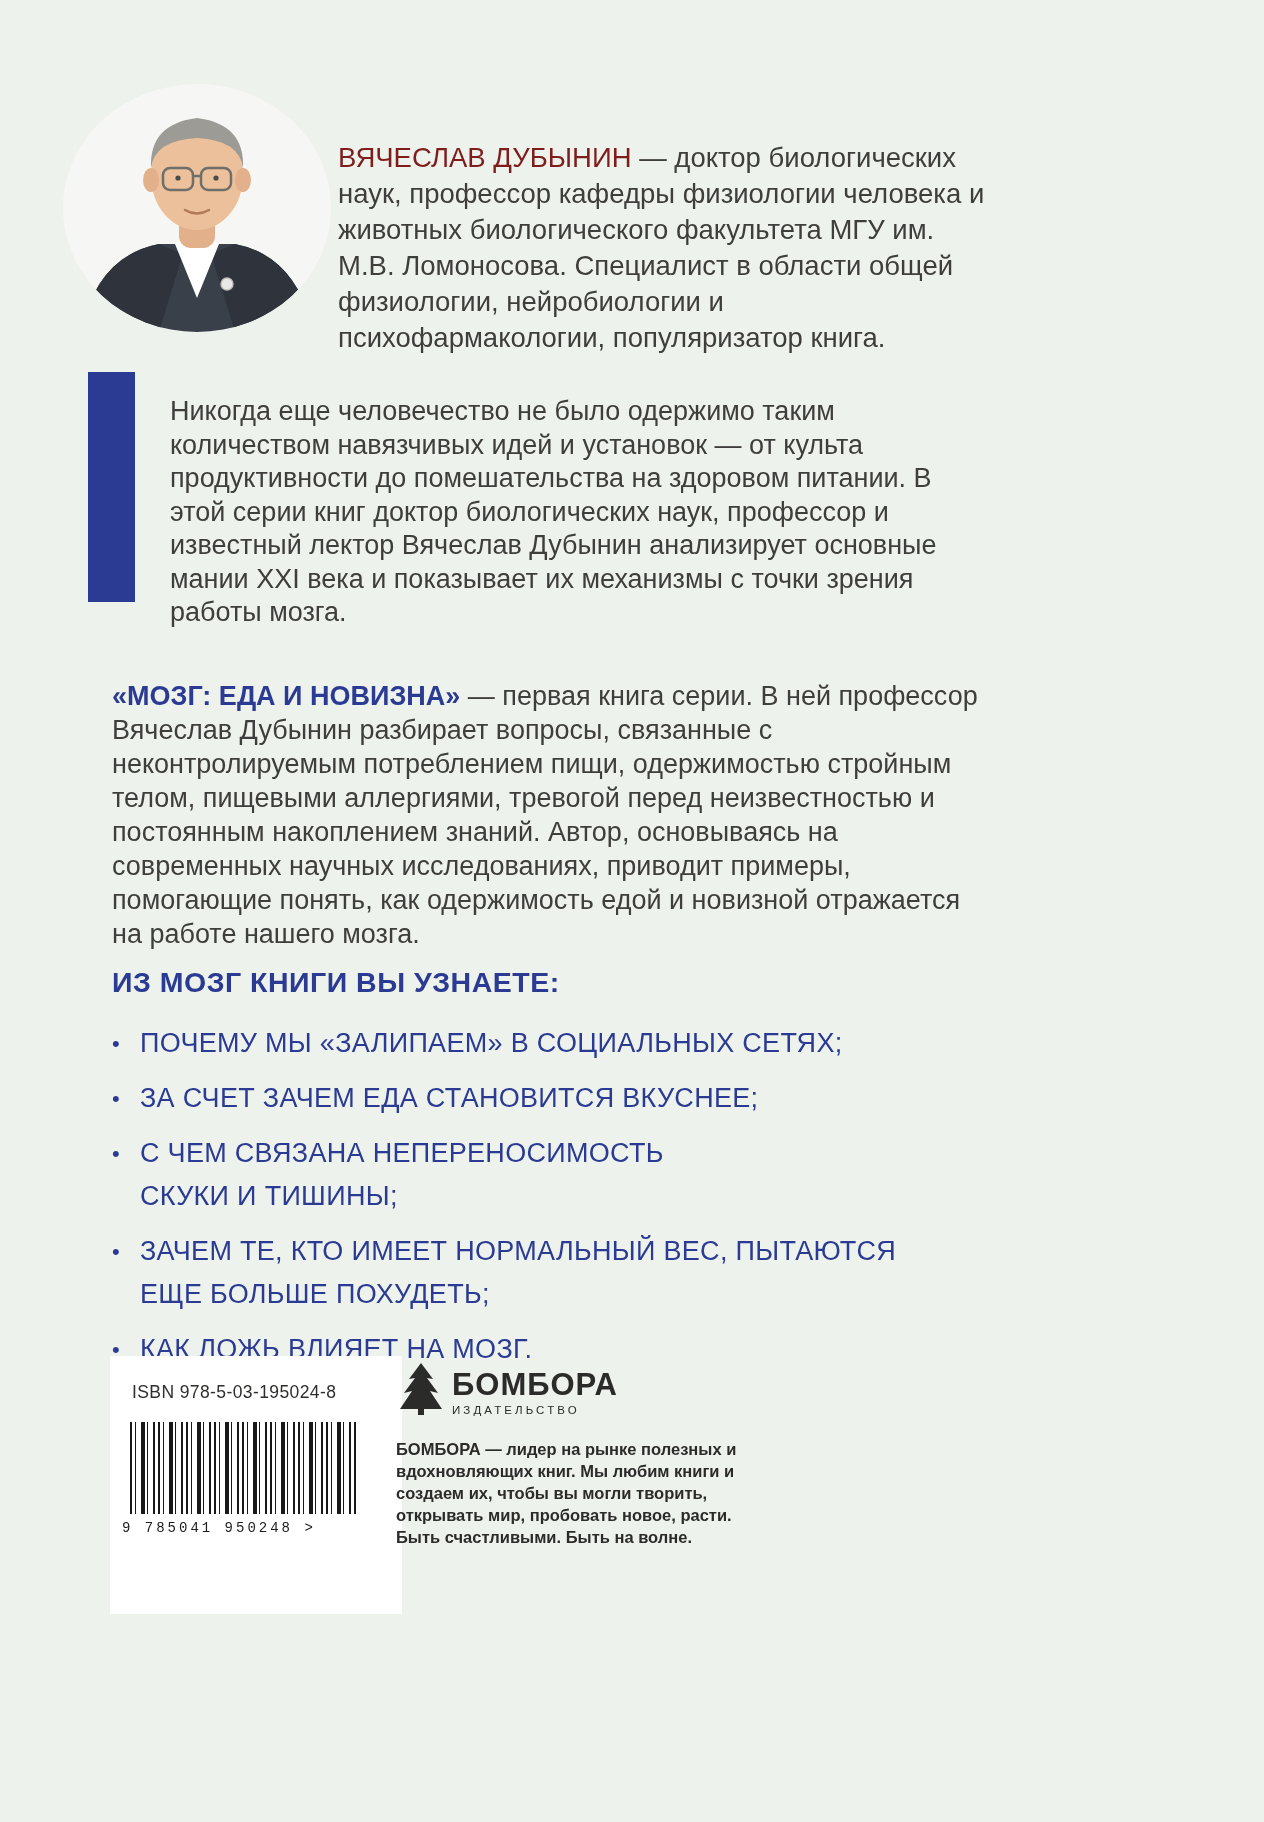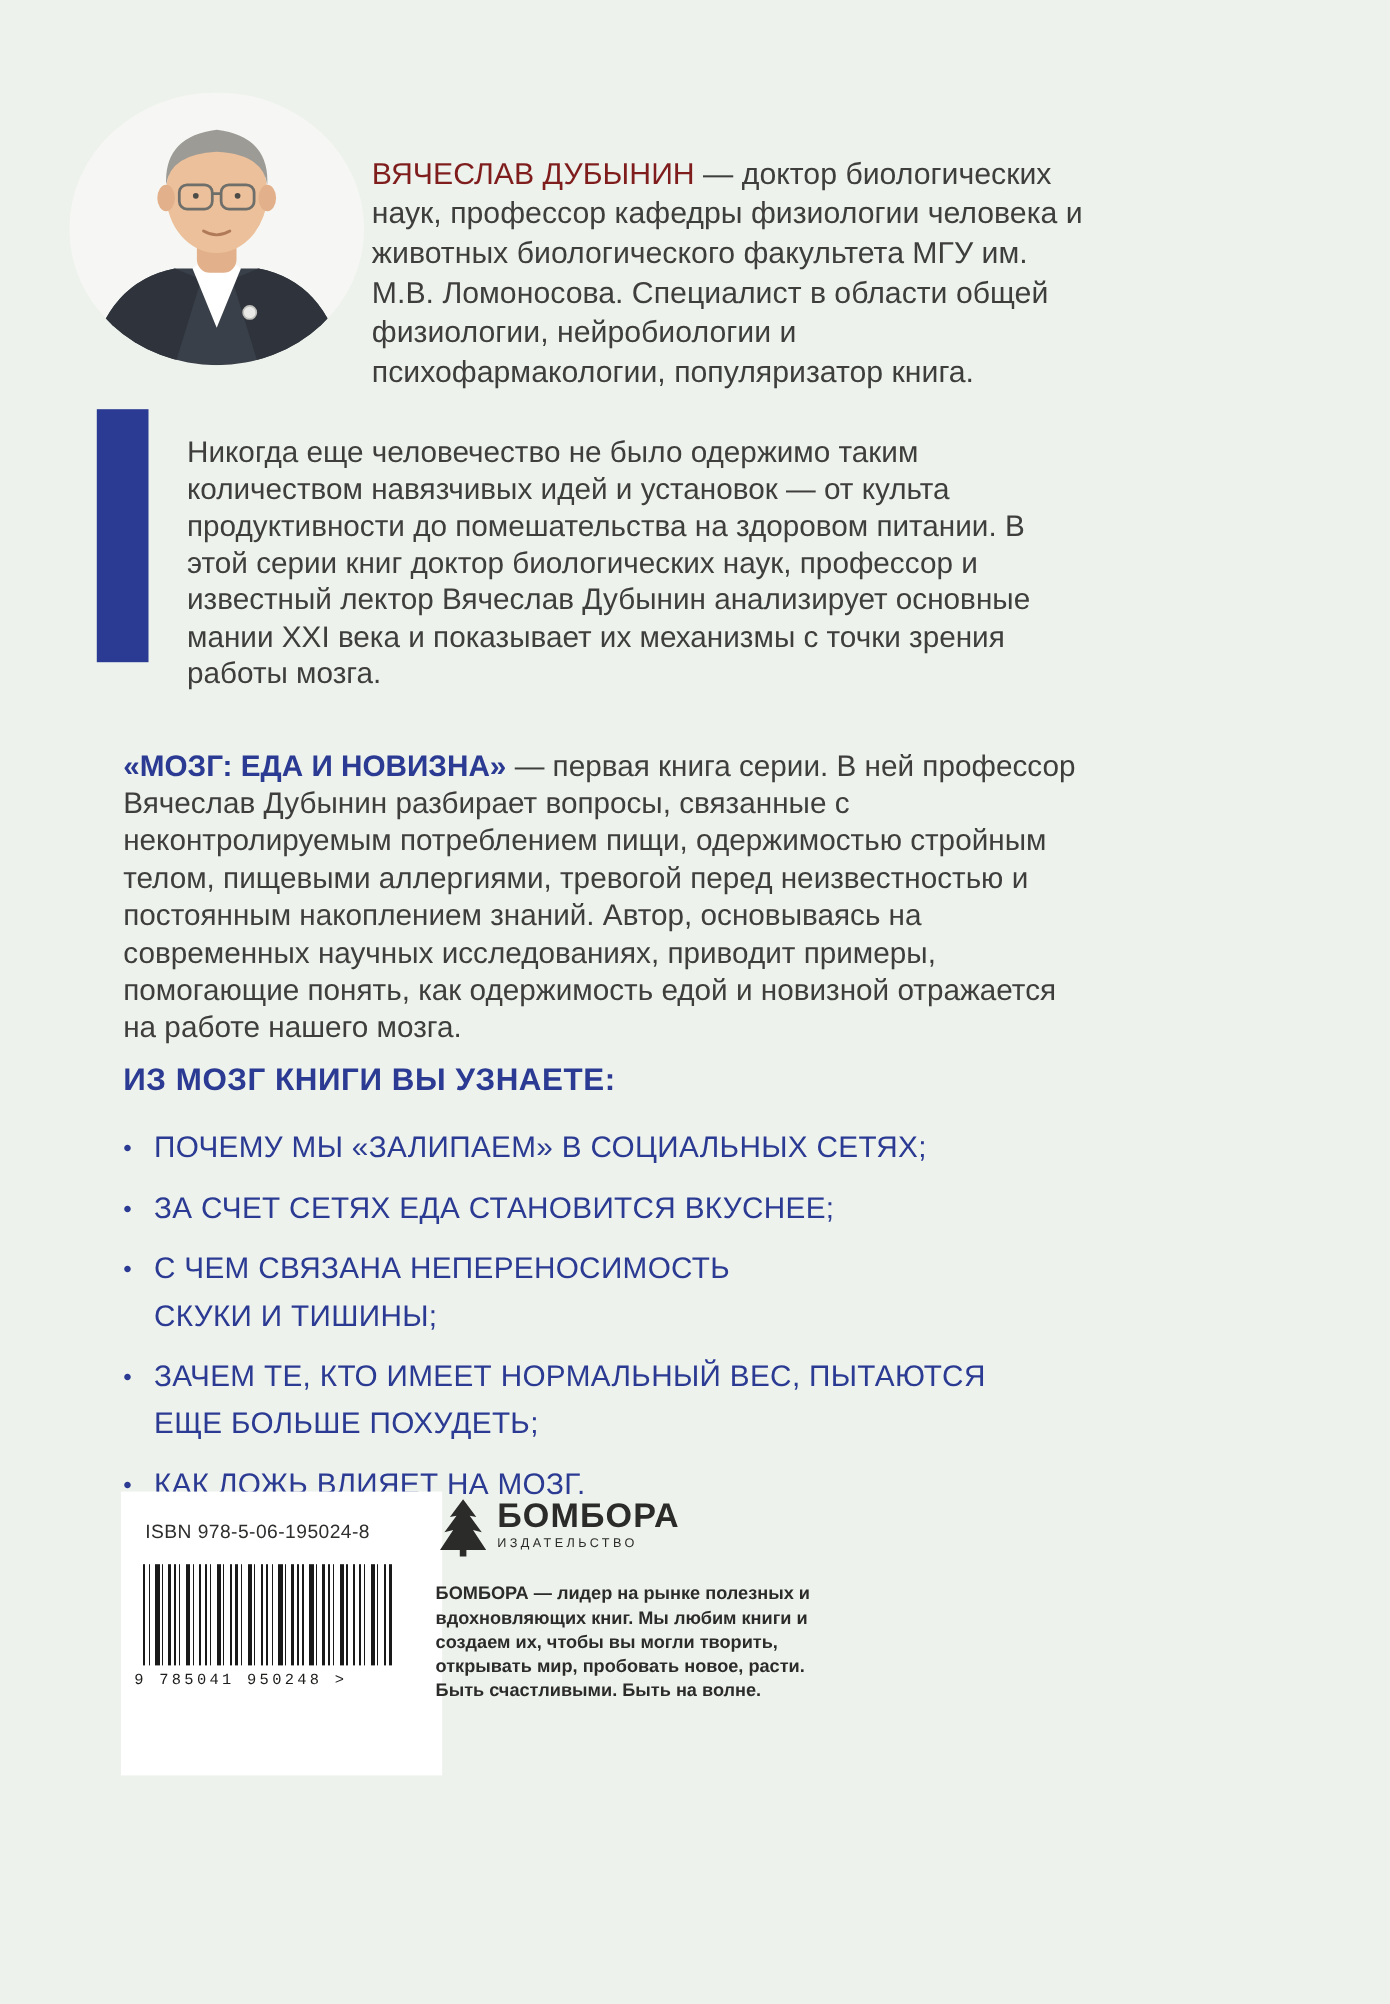--- a/index.html
+++ b/index.html
@@ -29,21 +29,21 @@
   .barcode{position:absolute;left:20px;top:66px;width:228px;height:92px;
     background:repeating-linear-gradient(90deg,
       #191919 0 2px,#ffffff 2px 5px,
       #191919 5px 6px,#ffffff 6px 11px,
       #191919 11px 15px,#ffffff 15px 17px,
       #191919 17px 18px,#ffffff 18px 23px,
       #191919 23px 25px,#ffffff 25px 28px);
   }
   .barcode-digits{position:absolute;left:12px;top:164px;font-size:14px;letter-spacing:3px;color:#1d1d1c;font-family:"Liberation Mono","DejaVu Sans Mono",monospace;}
   .publisher{position:absolute;left:396px;top:1360px;width:360px;}
-  .pub-logo-row{display:flex;align-items:flex-start;}
+  .pub-logo-row{display:flex;align-items:flex-end;}
   .tree{flex:0 0 50px;margin-right:6px;}
   .pub-name{font-size:31px;font-weight:700;color:#2b2b2a;letter-spacing:1px;line-height:32px;margin-top:2px;}
   .pub-tagline{font-size:11.5px;letter-spacing:3.1px;color:#2b2b2a;margin-top:3px;}
   .pub-about{margin-top:22px;width:345px;font-size:16.5px;line-height:22px;color:#2b2b2a;font-weight:600;}
 </style>
 </head>
 <body>
 
 <div id="page">
 
@@ -94,40 +94,40 @@
   <p class="desc"><span class="desc-title">«МОЗГ: ЕДА И НОВИЗНА»</span><span> — первая книга серии. В ней профессор Вячеслав Дубынин разбирает вопросы, связанные с неконтролируемым потреблением пищи, одержимостью стройным телом, пищевыми аллергиями, тревогой перед неизвестностью и постоянным накоплением знаний. Автор, основываясь на современных научных исследованиях, приводит примеры, помогающие понять, как одержимость едой и новизной отражается на работе нашего мозга.</span></p>
 
   <div class="learn-heading">ИЗ МОЗГ КНИГИ ВЫ УЗНАЕТЕ:</div>
   <ul class="learn-list">
     <li>
       <span class="bullet">•</span>
       <span class="li-text">ПОЧЕМУ МЫ «ЗАЛИПАЕМ» В СОЦИАЛЬНЫХ СЕТЯХ;</span>
     </li>
     <li>
       <span class="bullet">•</span>
-      <span class="li-text">ЗА СЧЕТ СЕТЯХ ЕДА СТАНОВИТСЯ ВКУСНЕЕ;</span>
+      <span class="li-text">ЗА СЧЕТ ЗАЧЕМ ЕДА СТАНОВИТСЯ ВКУСНЕЕ;</span>
     </li>
     <li>
       <span class="bullet">•</span>
       <span class="li-text">С ЧЕМ СВЯЗАНА НЕПЕРЕНОСИМОСТЬ
 СКУКИ И ТИШИНЫ;</span>
     </li>
     <li>
       <span class="bullet">•</span>
       <span class="li-text">ЗАЧЕМ ТЕ, КТО ИМЕЕТ НОРМАЛЬНЫЙ ВЕС, ПЫТАЮТСЯ
 ЕЩЕ БОЛЬШЕ ПОХУДЕТЬ;</span>
     </li>
     <li>
       <span class="bullet">•</span>
       <span class="li-text">КАК ЛОЖЬ ВЛИЯЕТ НА МОЗГ.</span>
     </li>
   </ul>
 
   <div class="isbn-box">
-    <div class="isbn-text">ISBN 978-5-06-195024-8</div>
+    <div class="isbn-text">ISBN 978-5-03-195024-8</div>
     <div class="barcode"></div>
     <div class="barcode-digits">9 785041 950248 &gt;</div>
   </div>
 
   <div class="publisher">
     <div class="pub-logo-row">
       <svg class="tree" width="50" height="56" viewBox="0 0 50 56">
         <path d="M25 3 L13 19 L19 18 L8 33 L16 31 L4 49 L22 49 L22 55 L28 55 L28 49 L46 49 L34 31 L42 33 L31 18 L37 19 Z" fill="#2b2b2a"></path>
       </svg>
       <div>

